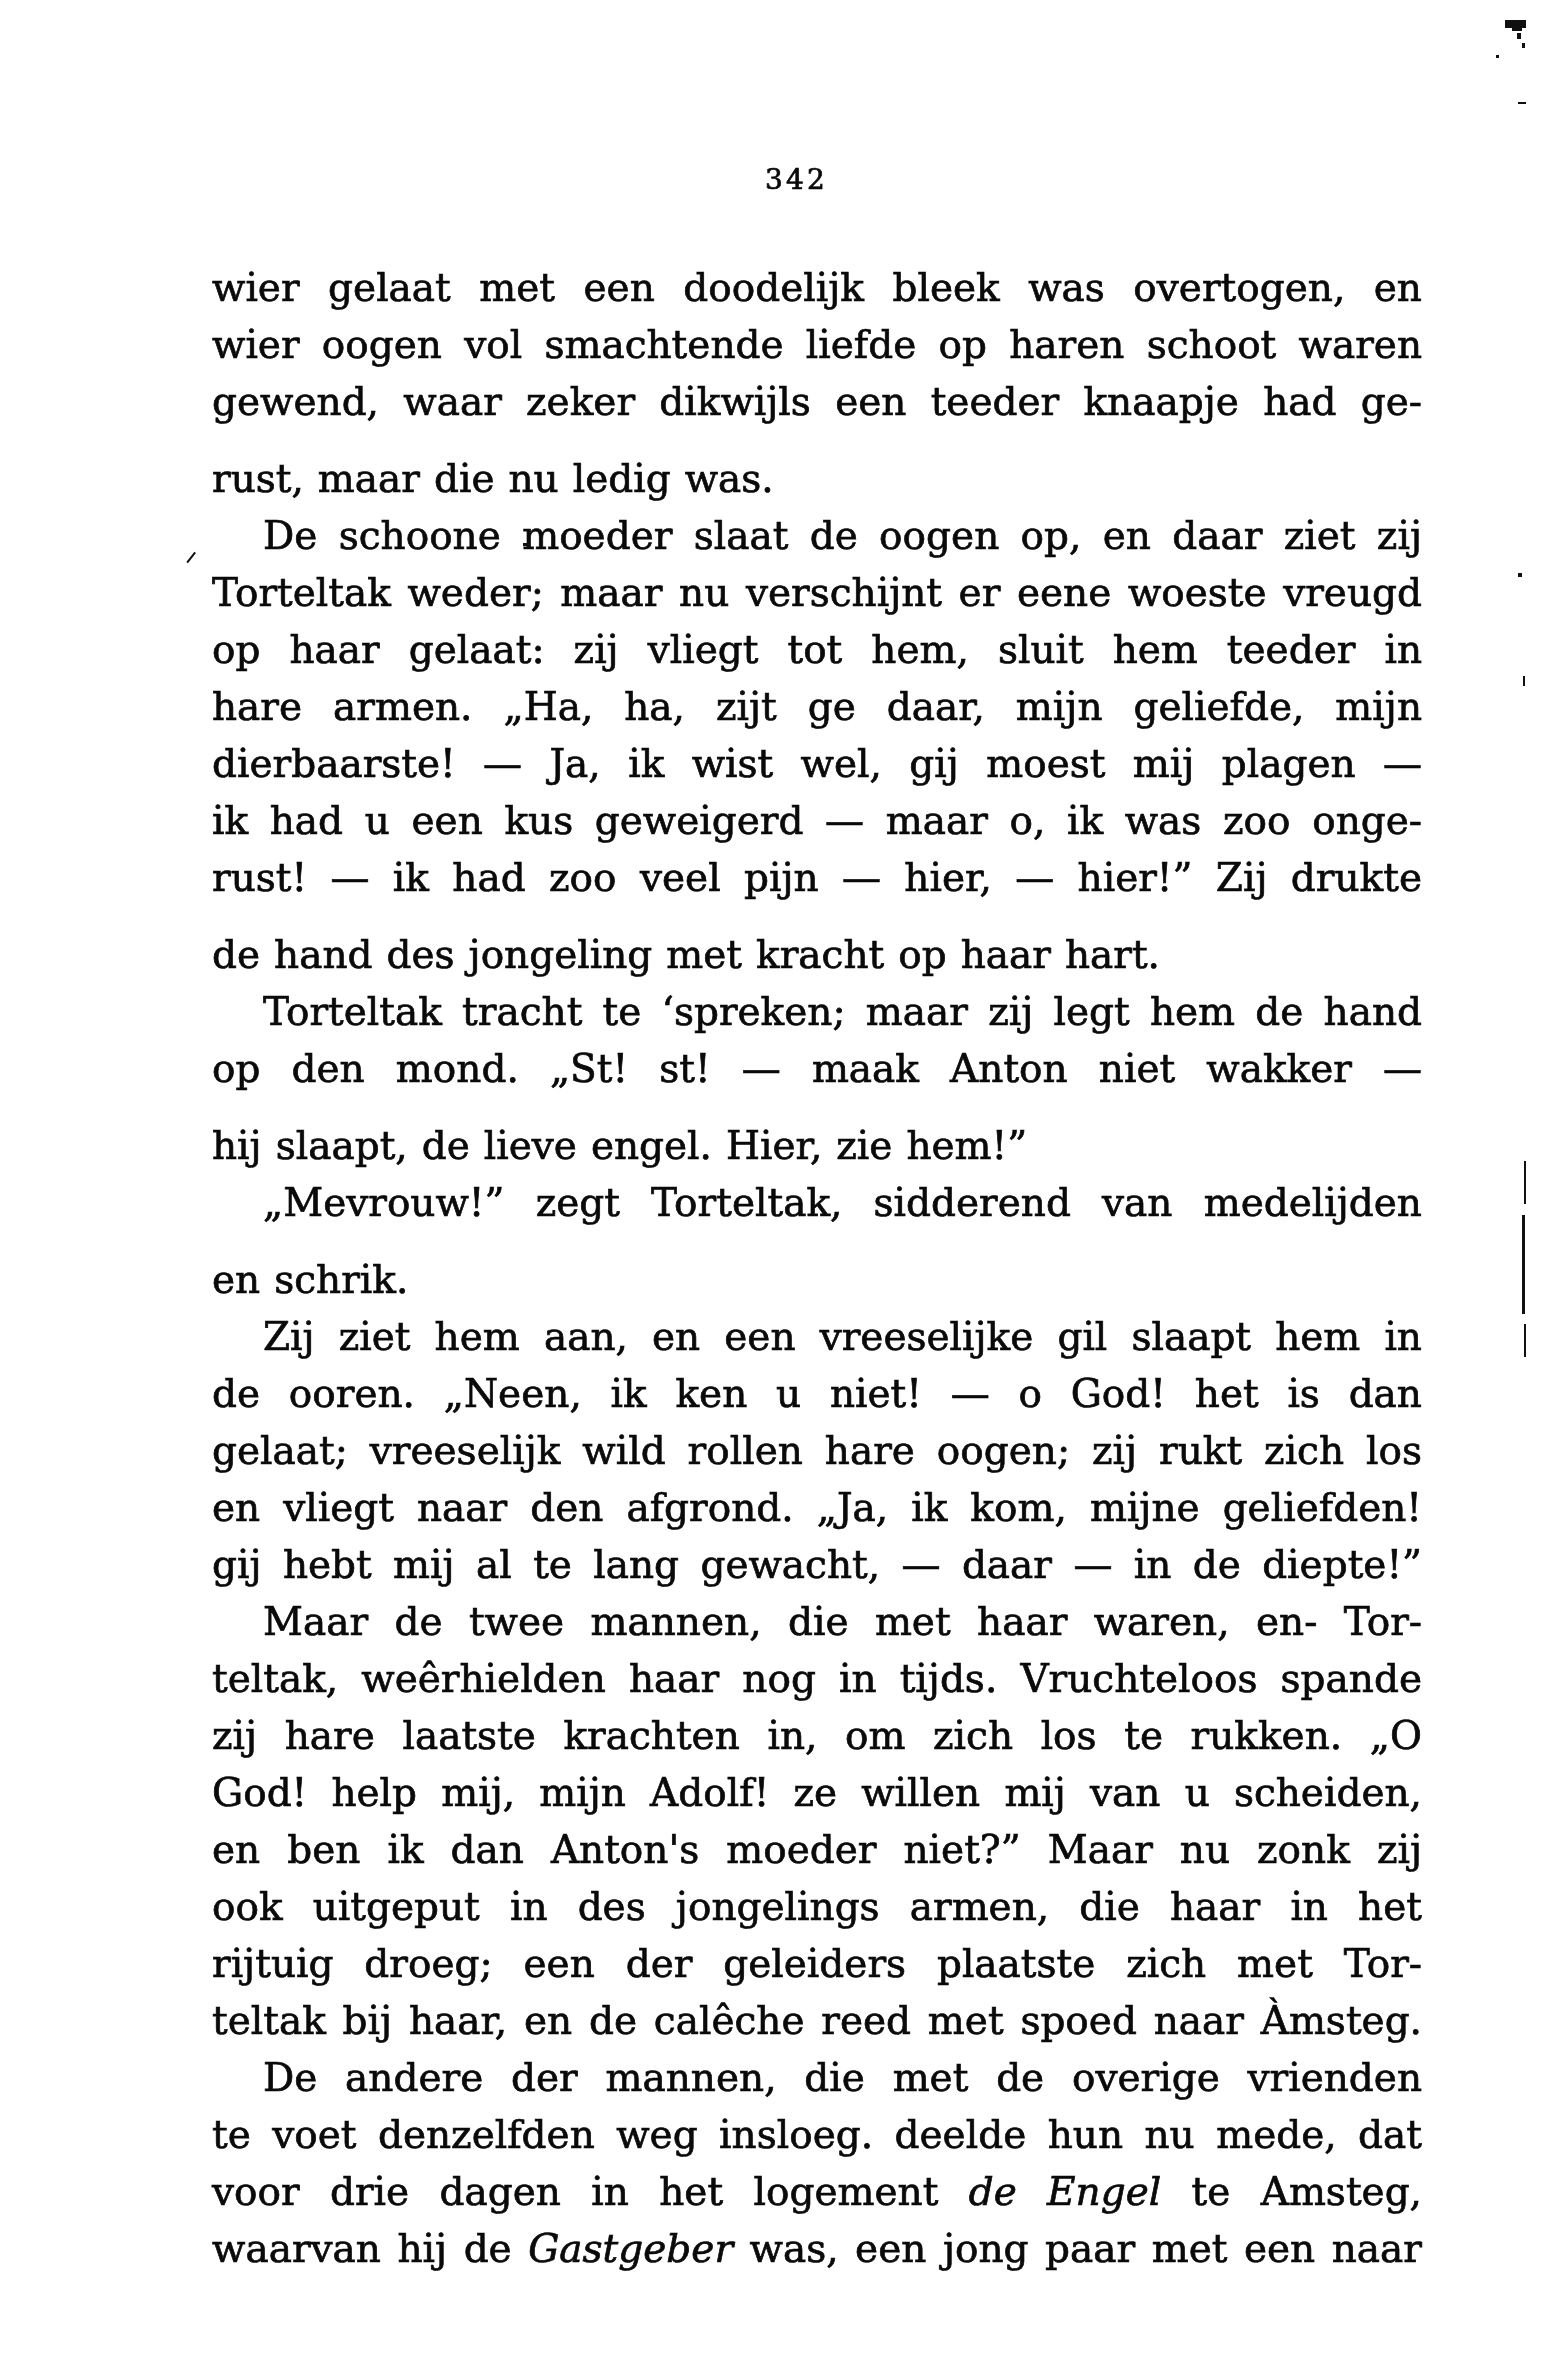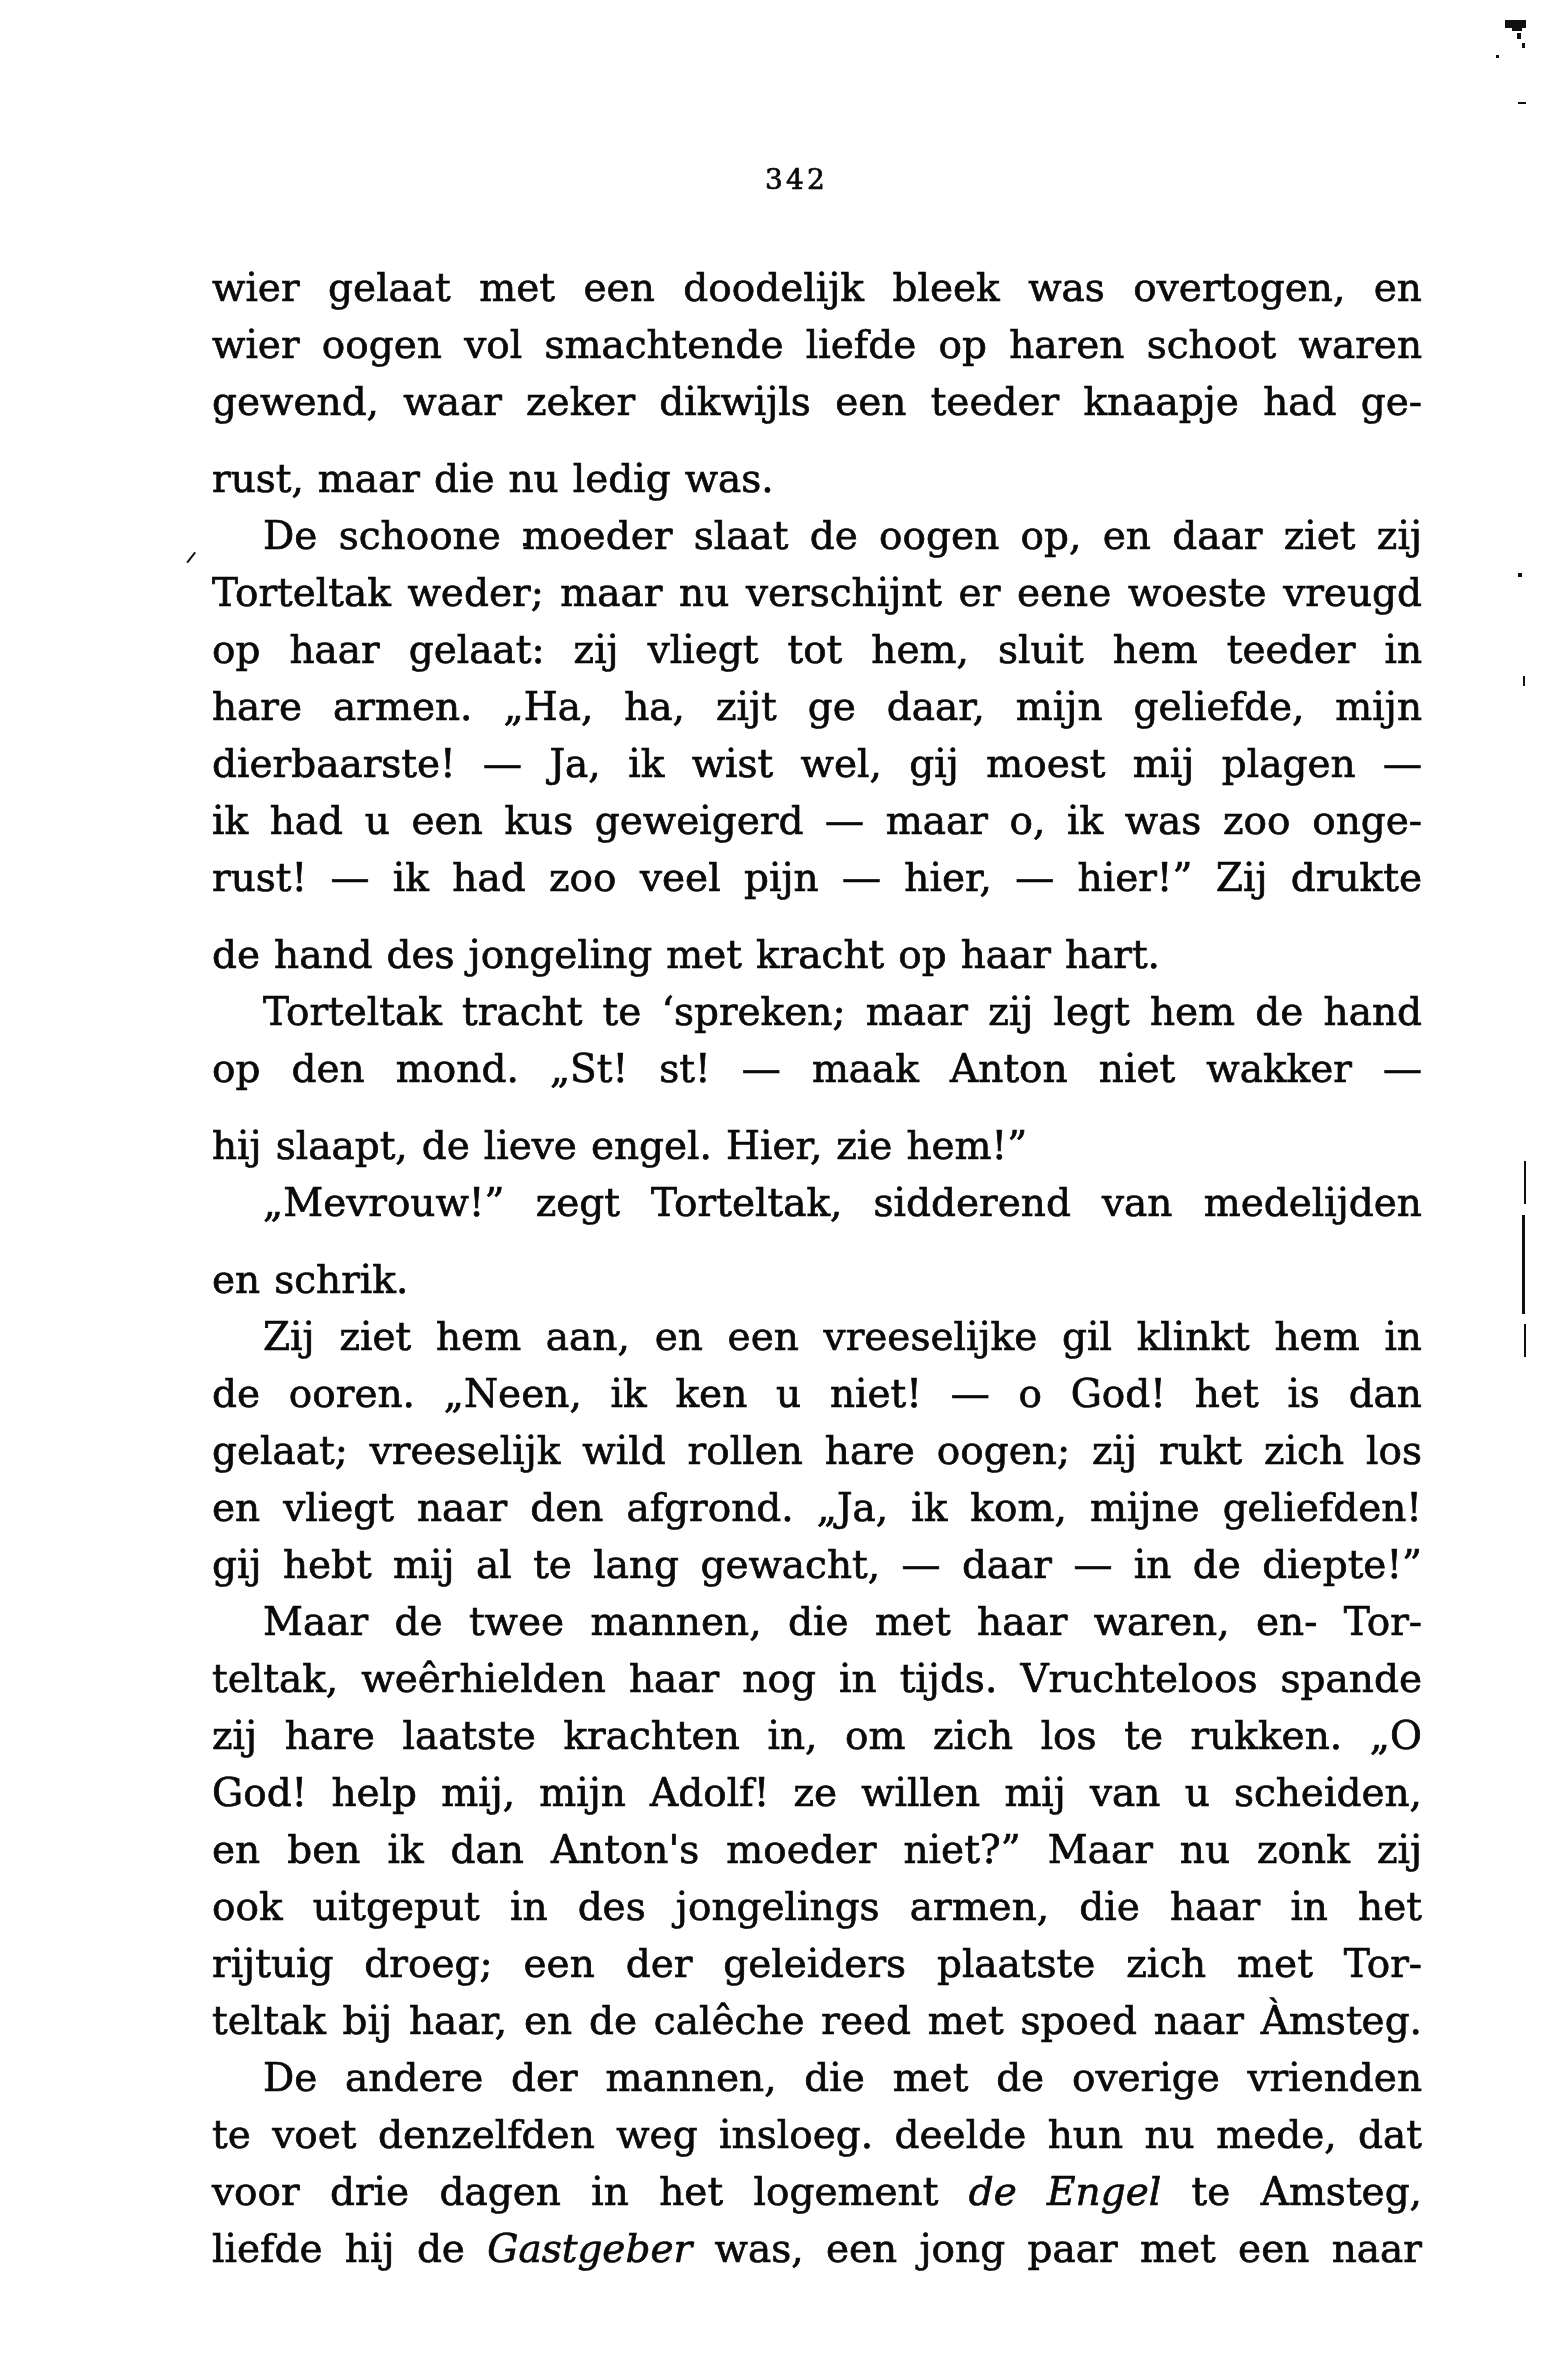--- a/index.html
+++ b/index.html
@@ -60,37 +60,37 @@
     <div class="ln"><span>hare armen. „Ha, ha, zijt ge daar, mijn geliefde, mijn</span></div>
     <div class="ln"><span>dierbaarste! — Ja, ik wist wel, gij moest mij plagen —</span></div>
     <div class="ln"><span>ik had u een kus geweigerd — maar o, ik was zoo onge-</span></div>
     <div class="ln"><span>rust! — ik had zoo veel pijn — hier, — hier!” Zij drukte</span></div>
     <div class="ln endline"><span>de hand des jongeling met kracht op haar hart.</span></div>
     <div class="ln indent"><span>Torteltak tracht te ‘spreken; maar zij legt hem de hand</span></div>
     <div class="ln"><span>op den mond. „St! st! — maak Anton niet wakker —</span></div>
     <div class="ln endline"><span>hij slaapt, de lieve engel. Hier, zie hem!”</span></div>
     <div class="ln indent"><span>„Mevrouw!” zegt Torteltak, sidderend van medelijden</span></div>
     <div class="ln endline"><span>en schrik.</span></div>
-    <div class="ln indent"><span>Zij ziet hem aan, en een vreeselijke gil klinkt hem in</span></div>
+    <div class="ln indent"><span>Zij ziet hem aan, en een vreeselijke gil slaapt hem in</span></div>
     <div class="ln"><span>de ooren. „Neen, ik ken u niet! — o God! het is dan</span></div>
     <div class="ln"><span>gelaat; vreeselijk wild rollen hare oogen; zij rukt zich los</span></div>
     <div class="ln"><span>en vliegt naar den afgrond. „Ja, ik kom, mijne geliefden!</span></div>
     <div class="ln"><span>gij hebt mij al te lang gewacht, — daar — in de diepte!”</span></div>
     <div class="ln indent"><span>Maar de twee mannen, die met haar waren, en- Tor-</span></div>
     <div class="ln"><span>teltak, weêrhielden haar nog in tijds. Vruchteloos spande</span></div>
     <div class="ln"><span>zij hare laatste krachten in, om zich los te rukken. „O</span></div>
     <div class="ln"><span>God! help mij, mijn Adolf! ze willen mij van u scheiden,</span></div>
     <div class="ln"><span>en ben ik dan Anton's moeder niet?” Maar nu zonk zij</span></div>
     <div class="ln"><span>ook uitgeput in des jongelings armen, die haar in het</span></div>
     <div class="ln"><span>rijtuig droeg; een der geleiders plaatste zich met Tor-</span></div>
     <div class="ln"><span>teltak bij haar, en de calêche reed met spoed naar Àmsteg.</span></div>
     <div class="ln indent"><span>De andere der mannen, die met de overige vrienden</span></div>
     <div class="ln"><span>te voet denzelfden weg insloeg. deelde hun nu mede, dat</span></div>
     <div class="ln"><span>voor drie dagen in het logement </span><span class="it">de Engel</span><span> te Amsteg,</span></div>
-    <div class="ln"><span>liefde hij de </span><span class="it">Gastgeber</span><span> was, een jong paar met een naar</span></div>
+    <div class="ln"><span>waarvan hij de </span><span class="it">Gastgeber</span><span> was, een jong paar met een naar</span></div>
   </main>
 
 <div class="artifact" style="left:1505px;top:20px;width:21.3px;height:8px;"></div>
 <div class="artifact" style="left:1512px;top:26px;width:9.5px;height:4.7px;"></div>
 <div class="artifact" style="left:1517px;top:33px;width:4px;height:5.5px;"></div>
 <div class="artifact" style="left:1522px;top:43px;width:3.2px;height:4.7px;"></div>
 <div class="artifact" style="left:1496px;top:55px;width:3.2px;height:3.2px;"></div>
 <div class="artifact" style="left:1518px;top:102px;width:8px;height:2.4px;"></div>
 <div class="artifact" style="left:1518px;top:573px;width:4px;height:4px;"></div>
 <div class="artifact" style="left:1523px;top:676px;width:2.4px;height:10.3px;"></div>

